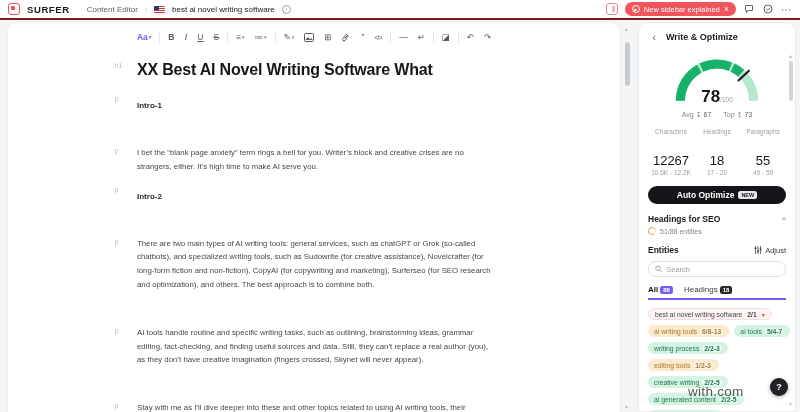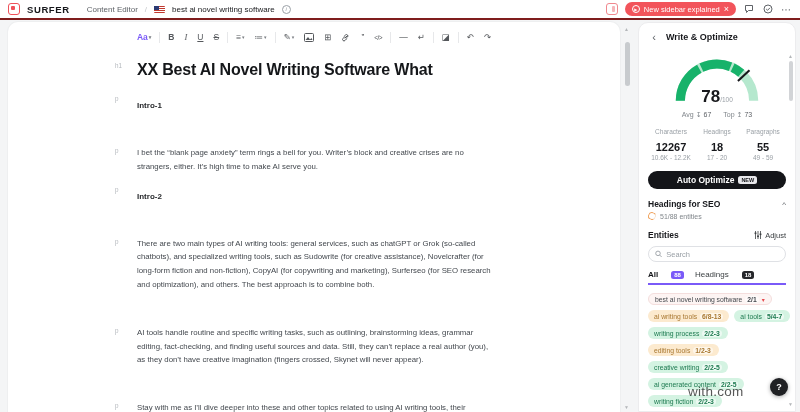--- a/index.html
+++ b/index.html
@@ -59,37 +59,37 @@
   .sb-title { font-weight:bold; font-size:9px; color:#17181c; }
   .gauge-wrap { position:relative; width:100px; margin:8px auto 0; }
   .score { position:absolute; left:0; right:0; bottom:1px; text-align:center; }
   .score .n { font-size:17px; font-weight:bold; color:#17181c; }
   .score .m { font-size:6.5px; color:#9aa0a6; }
   .avgtop { display:flex; justify-content:center; gap:12px; margin-top:3px; font-size:7px; color:#80868b; }
   .avgtop b { color:#5f6368; font-weight:normal; }
   .stats { display:flex; margin-top:9px; }
   .stat { flex:1; text-align:center; }
   .stat .lab { font-size:6.5px; color:#9aa0a6; }
-  .stat .val { font-size:11px; font-weight:bold; color:#17181c; margin:6px 0 1px; }
+  .stat .val { font-size:13px; font-weight:normal; color:#17181c; margin:18px 0 1px; }
   .stat .rng { font-size:6.5px; color:#9aa0a6; }
   .auto-btn { margin-top:10px; height:18px; background:#141519; border-radius:9px; color:#fff; display:flex; align-items:center; justify-content:center; gap:4px; font-size:8.5px; font-weight:bold; }
   .new-badge { background:#e9e9ec; color:#17181c; font-size:5.5px; font-weight:bold; border-radius:2.5px; padding:1px 3px; }
   .sec-row { margin-top:10px; display:flex; justify-content:space-between; align-items:center; }
   .sec-title { font-weight:bold; font-size:8.5px; color:#17181c; }
   .chev { color:#5f6368; font-size:8px; }
   .prog-row { display:flex; align-items:center; gap:4px; margin-top:3px; color:#80868b; font-size:7px; }
   .ring { width:8px; height:8px; border-radius:50%; border:1.6px solid #f0a35e; }
   .ring.r58 { border-right-color:#f6e4d1; transform:rotate(20deg); }
   .ent-row { margin-top:10px; display:flex; justify-content:space-between; align-items:center; }
   .adjust { display:flex; align-items:center; gap:3px; font-size:7.5px; color:#3c4043; }
   .search { margin-top:6px; height:16px; border:1px solid #dfe1e5; border-radius:9px; display:flex; align-items:center; gap:4px; padding:0 6px; }
   .search input { border:none; outline:none; width:100%; font-size:7.5px; font-family:"Liberation Sans",sans-serif; color:#202124; background:transparent; }
   .search input::placeholder { color:#9aa0a6; }
   .tabs { margin-top:8px; display:flex; gap:11px; align-items:center; padding-bottom:4px; border-bottom:2px solid #7a5af8; }
-  .tab { display:flex; align-items:center; gap:13px; font-size:8px; color:#3c4043; }
+  .tab { display:flex; align-items:center; gap:2px; font-size:8px; color:#3c4043; }
   .tab.active { font-weight:bold; color:#141519; }
   .cnt { color:#fff; font-size:6px; font-weight:bold; border-radius:2.5px; padding:1px 3px; }
   .cnt.purple { background:#7a5af8; }
   .cnt.dark { background:#26272b; }
   .pill-rows { margin-top:8px; display:flex; flex-direction:column; gap:5px; }
   .prow { display:flex; gap:5px; }
   .pill { display:inline-flex; align-items:center; gap:3px; white-space:nowrap; padding:2.5px 6px; border-radius:9px; font-size:6.8px; }
   .pill .pc { font-weight:bold; background:rgba(255,255,255,.55); border-radius:5px; padding:0 2px; }
   .pill.green { background:#d4f3e2; color:#1d7a50; }
   .pill.orange { background:#fceacf; color:#a87730; }

